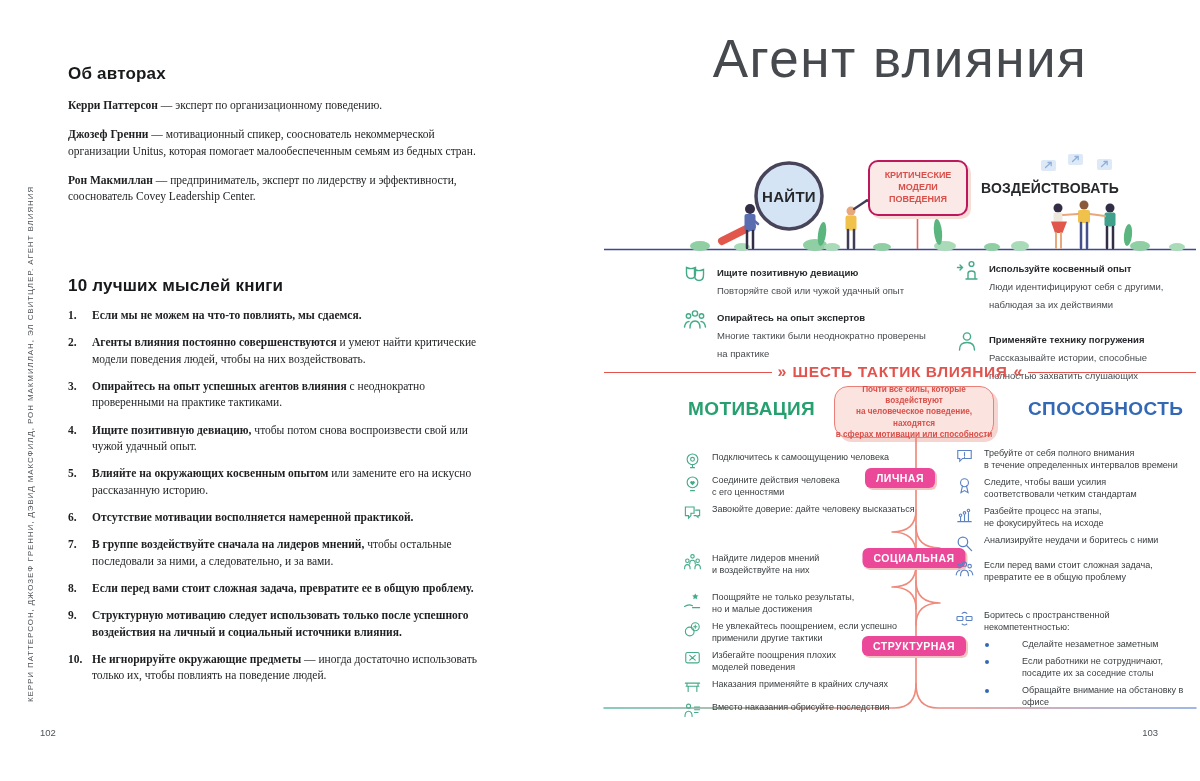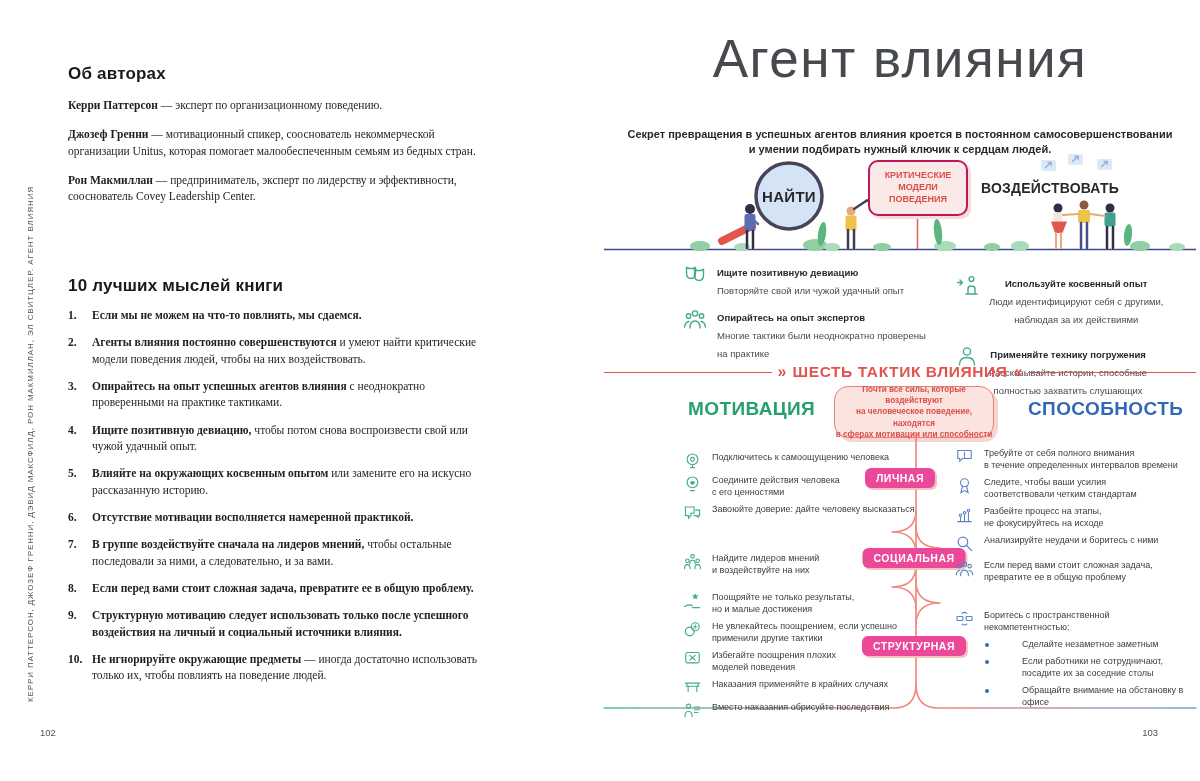--- a/index.html
+++ b/index.html
@@ -44,21 +44,21 @@
                   background:#fbe9e7; border:2px solid #be185d; border-radius:10px;
                   display:flex; align-items:center; justify-content:center; text-align:center;
                   font-size:9px; font-weight:bold; color:#d94f49; line-height:1.3;
                   white-space:pre-line; box-shadow:3px 3px 0 #f8dcd8; }
   .impact-label { position:absolute; left:378px; top:28px; width:144px; text-align:center;
                   font-size:14px; font-weight:bold; color:#26282b; letter-spacing:.2px; }
 
   
   .tb-col { position:absolute; }
   .tb-left { left:83px; top:262px; width:250px; }
-  .tb-right { left:355px; top:273px; width:225px;text-align:center; }
+  .tb-right { left:355px; top:258px; width:225px; }
   .tb-row { display:flex; margin-bottom:9px; }
   .tb-right .tb-row { margin-bottom:17px; }
   .tb-icon { flex:0 0 24px; width:24px; height:24px; margin-right:10px; color:#43ab87; }
   .tb-icon svg { width:24px; height:24px; }
   .tb-title { font-size:9.5px; font-weight:bold; color:#26282b; line-height:1.3; }
   .tb-desc { font-size:9.5px; color:#474b4f; line-height:1.3; white-space:pre-line; }
 
   
   .six-row { position:absolute; left:4px; top:363px; width:592px; display:flex; align-items:center; }
   .six-line { flex:1; border-top:1.6px solid #e2534d; }
@@ -286,22 +286,20 @@
           <span class="tnum">10.</span>
           <span class="ttext"><b>Не игнорируйте окружающие предметы</b><span> — иногда достаточно использовать только их, чтобы повлиять на поведение людей.</span></span>
         </div>
     </div>
 
     <div class="pagenum pn-left">102</div>
   </div>
 
   <div class="page-right">
     <div class="big-title">Агент влияния</div>
-    <div class="intro">Секрет превращения в успешных агентов влияния кроется в постоянном самосовершенствовании
-и умении подбирать нужный ключик к сердцам людей.</div>
 
     <div class="scene">
       <svg width="600" height="100" viewBox="0 0 600 100">
 
         <path d="M4 97.5 H596" stroke="#3d4a8f" stroke-width="1.5"></path>
 
         <g fill="#8fcfa3">
           <ellipse cx="100" cy="94" rx="10" ry="5"></ellipse>
             <ellipse cx="142" cy="95" rx="8" ry="4" fill="#aadbb8"></ellipse>
           <ellipse cx="215" cy="93" rx="12" ry="6"></ellipse>

